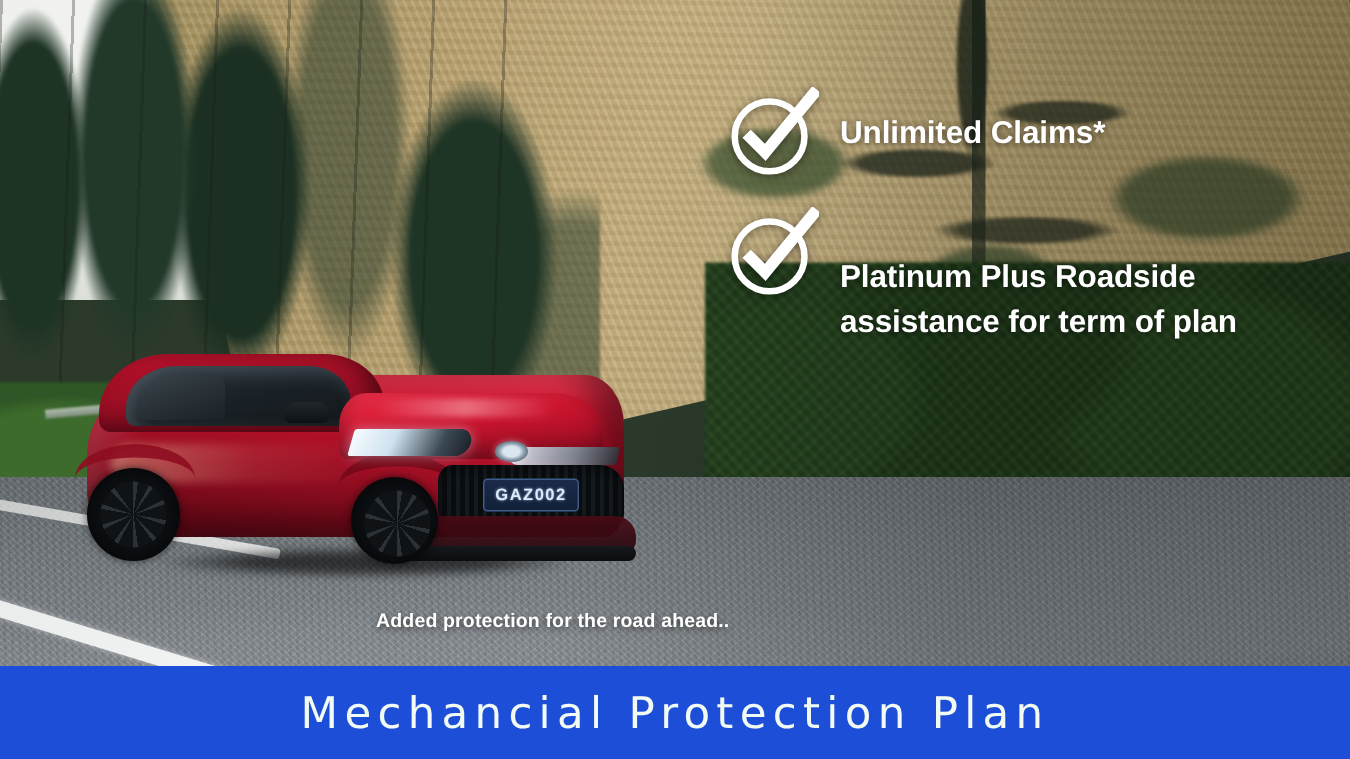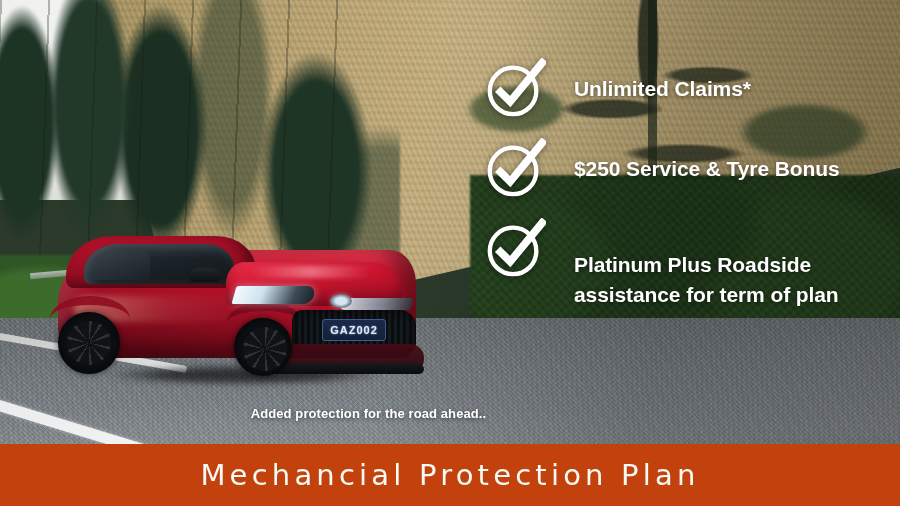--- a/index.html
+++ b/index.html
@@ -300,21 +300,21 @@
     position:absolute; inset:0;
     background:linear-gradient(100deg, rgba(0,0,0,0) 45%, rgba(0,0,0,.18) 72%, rgba(0,0,0,.22) 100%);
     pointer-events:none;
   }
 
   
   .features{
     position:absolute; left:484px; top:62px; width:400px;
   }
   .feature{
-    display:flex; align-items:flex-start; gap:28px;
+    display:flex; align-items:flex-start; gap:14px;
     margin-bottom:22px;
   }
   .feature:last-child{ margin-bottom:0; }
   .check-icon{ flex:0 0 auto; width:62px; height:62px; margin-top:-4px; }
   .check-icon svg{ display:block; width:62px; height:62px;
     filter:drop-shadow(0 1px 3px rgba(0,0,0,.45)); }
   .feature-text{
     color:#ffffff;
     font-size:21px;
     font-weight:bold;
@@ -414,41 +414,32 @@
     <div class="feature">
       <span class="check-icon">
         <svg viewBox="0 0 64 64" aria-hidden="true">
           <circle cx="30" cy="34" r="24" fill="none" stroke="#ffffff" stroke-width="4.5"></circle>
           <path d="M17 35 L27 45 L60 5" fill="none" stroke="#ffffff" stroke-width="8" stroke-linecap="square" stroke-linejoin="miter"></path>
         </svg>
       </span>
       <div class="feature-text">Unlimited Claims*</div>
     </div>
 
-    <div class="feature">
-      <span class="check-icon">
-        <svg viewBox="0 0 64 64" aria-hidden="true">
-          <circle cx="30" cy="34" r="24" fill="none" stroke="#ffffff" stroke-width="4.5"></circle>
-          <path d="M17 35 L27 45 L60 5" fill="none" stroke="#ffffff" stroke-width="8" stroke-linecap="square" stroke-linejoin="miter"></path>
-        </svg>
-      </span>
-      <div class="feature-text">$250 Service &amp; Tyre Bonus</div>
-    </div>
 
     <div class="feature two-line">
       <span class="check-icon">
         <svg viewBox="0 0 64 64" aria-hidden="true">
           <circle cx="30" cy="34" r="24" fill="none" stroke="#ffffff" stroke-width="4.5"></circle>
           <path d="M17 35 L27 45 L60 5" fill="none" stroke="#ffffff" stroke-width="8" stroke-linecap="square" stroke-linejoin="miter"></path>
         </svg>
       </span>
       <div class="feature-text">Platinum Plus Roadside assistance for term of plan</div>
     </div>
 
   </div>
 
   <div class="caption">Added protection for the road ahead..</div>
 
-  <div class="footer-banner" style="background: #c2410c; justify-content: center;">
+  <div class="footer-banner" style="background: #1d4ed8; justify-content: center;">
     <div class="footer-title">Mechancial Protection Plan</div>
   </div>
 
 </div>
 
 </body></html>

